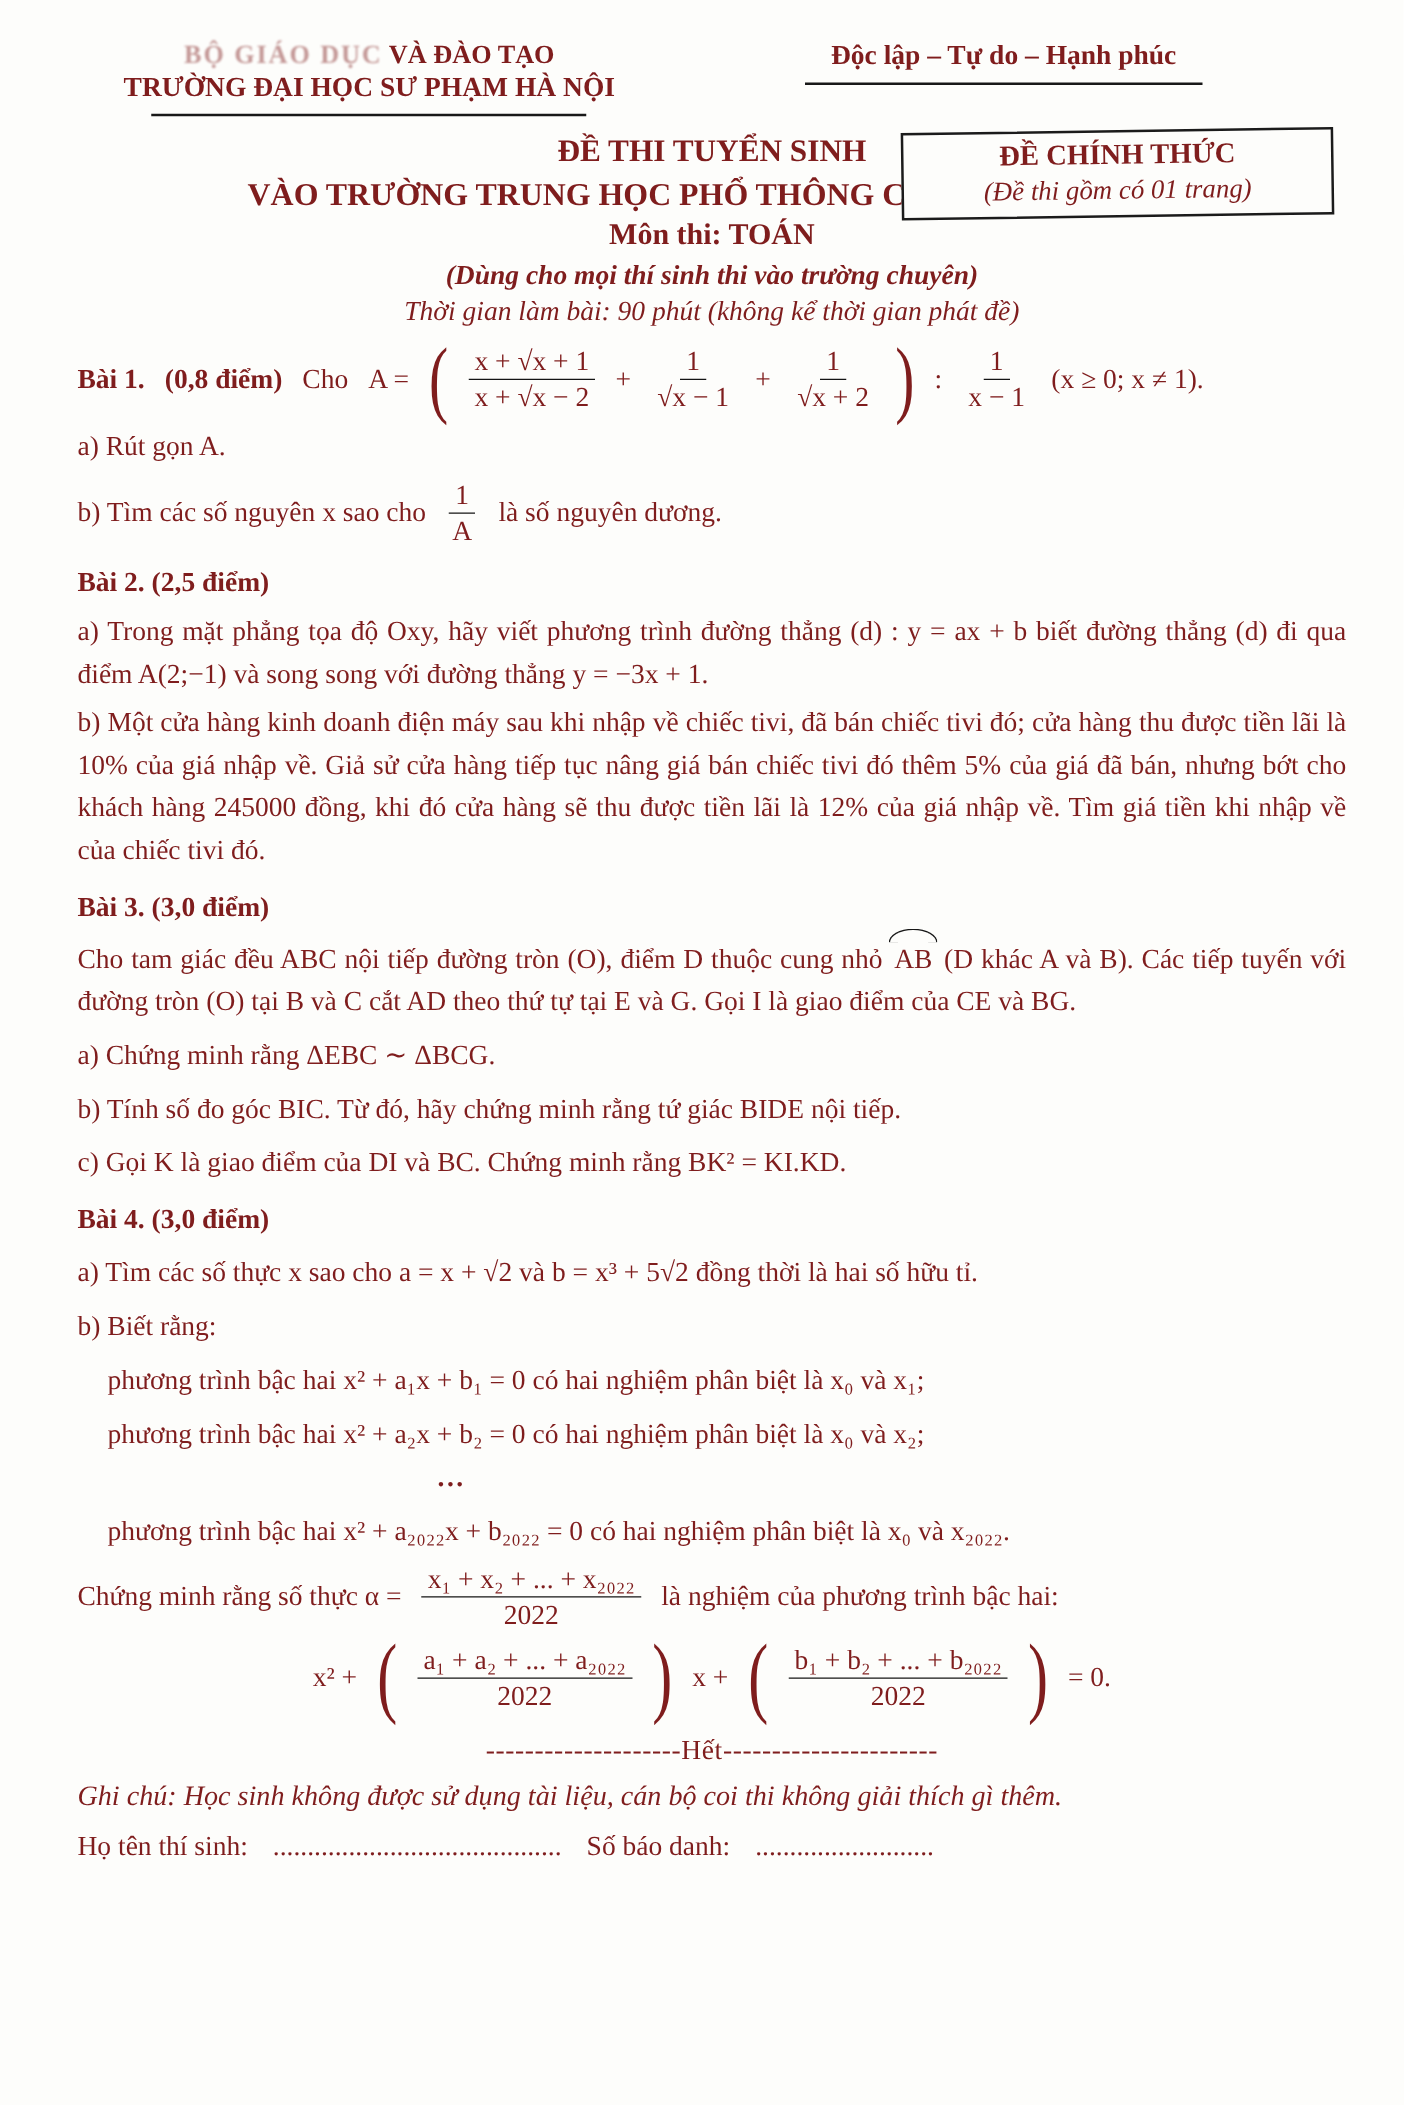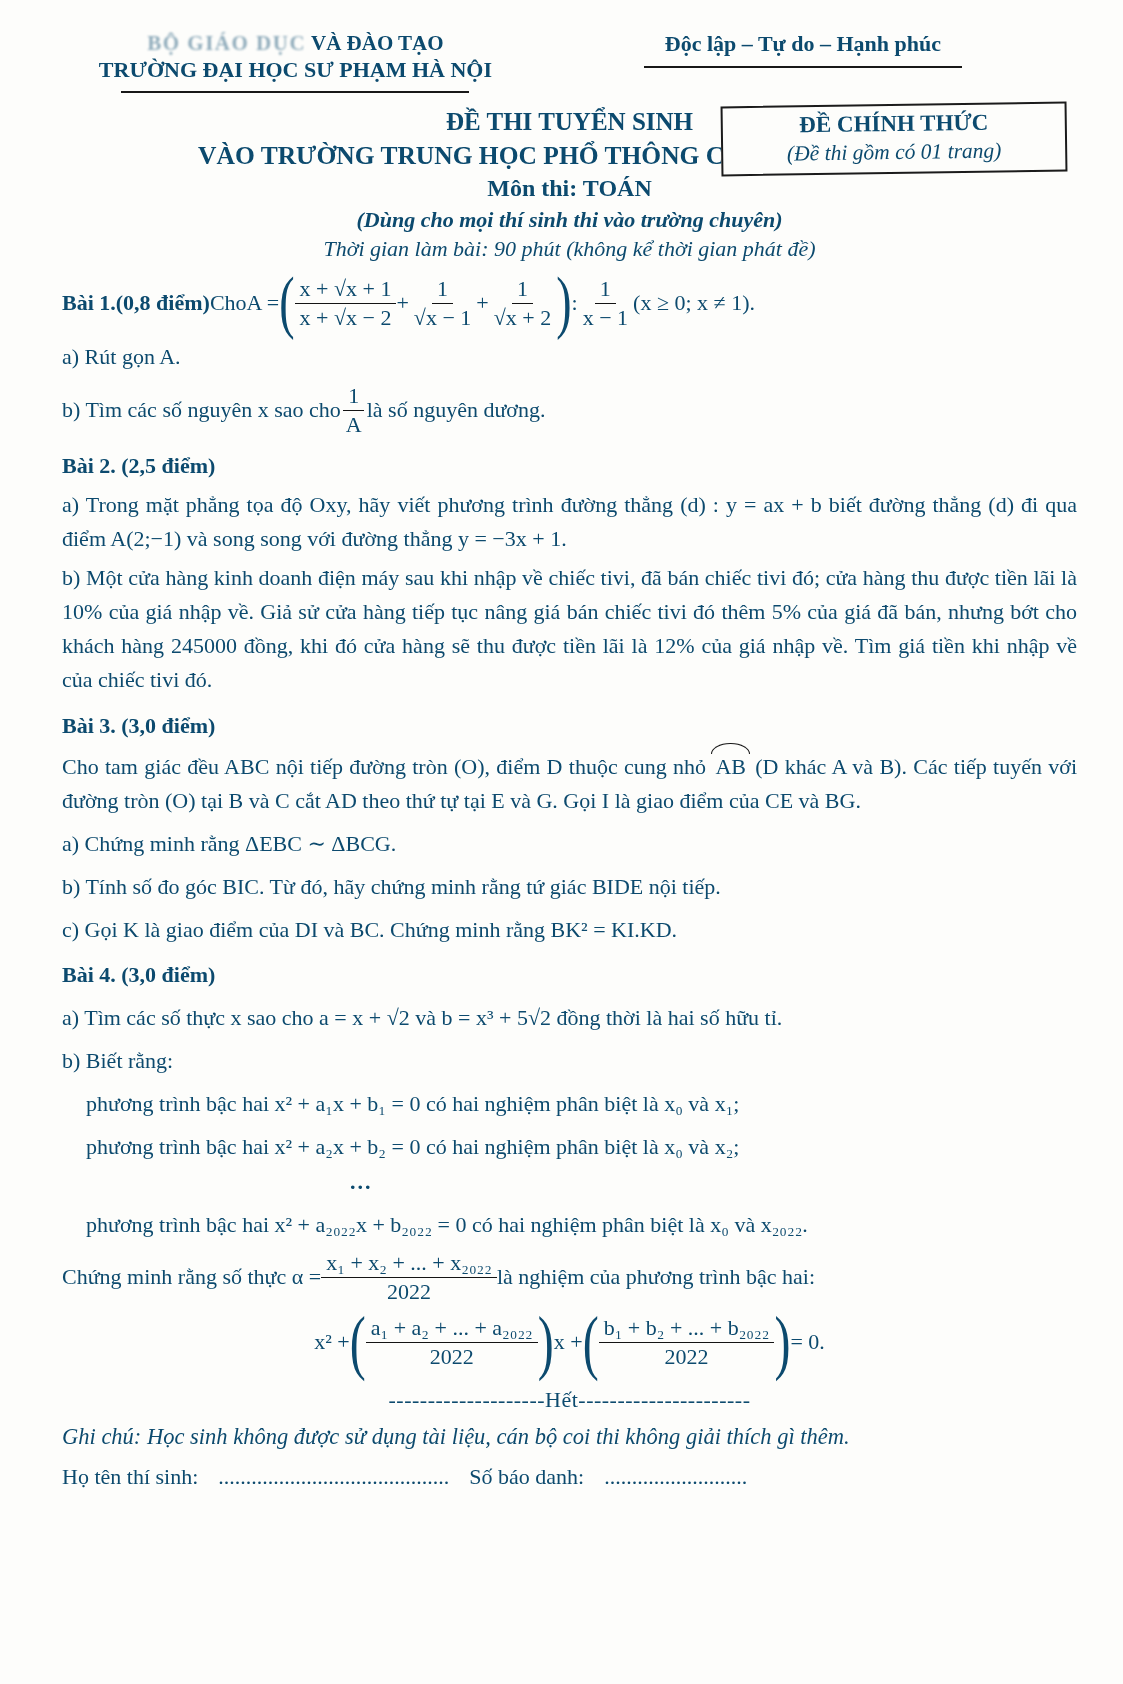--- a/index.html
+++ b/index.html
@@ -1,21 +1,21 @@
 <!DOCTYPE html>
 <html><head>
 <meta charset="utf-8">
 <style>
   html,body{margin:0;padding:0;background:#ffffff;}
   .page{
     position:relative;
     width:1123px;height:1684px;
     box-sizing:border-box;
     background:#fdfdfb;
-    color:#0c4a6e;
+    color:#7f1d1d;
     padding:30px 46px 30px 62px;
     font-family:"Liberation Serif","DejaVu Serif",serif;
     font-size:22px;line-height:1.55;
     overflow:hidden;
   }
   
   .header{display:flex;}
   .h-left{width:46%;text-align:center;}
   .h-right{width:54%;text-align:center;}
   .h-left .l1{font-weight:bold;font-size:21px;line-height:1.25;white-space:nowrap;}
@@ -36,21 +36,21 @@
   .stamp .s1{font-weight:bold;font-size:23px;line-height:1.3;}
   .stamp .s2{font-style:italic;font-size:21.5px;line-height:1.25;}
   
   .titles{text-align:center;margin-top:12px;}
   .t1{font-weight:bold;font-size:25px;line-height:1.32;}
   .t2{font-weight:bold;font-size:25.5px;line-height:1.38;}
   .t3{font-weight:bold;font-size:24px;line-height:1.32;}
   .t4{font-style:italic;font-size:22px;line-height:1.35;font-weight:bold;}
   .t5{font-style:italic;font-size:22px;line-height:1.35;}
   
-  .mrow{display:flex;align-items:center;gap:0;flex-wrap:nowrap;}
+  .mrow{display:flex;align-items:center;gap:16px;flex-wrap:nowrap;}
   .frac{display:inline-flex;flex-direction:column;align-items:center;text-align:center;line-height:1.18;}
   .frac .num{border-bottom:1.8px solid #141414;padding:0 5px 1px;white-space:nowrap;}
   .frac .den{padding:1px 5px 0;white-space:nowrap;}
   .bp{display:inline-block;font-size:46px;font-weight:400;line-height:.8;transform:scaleY(1.5);transform-origin:center;}
   .bp2{display:inline-block;font-size:48px;font-weight:400;line-height:.8;transform:scaleY(1.5);transform-origin:center;}
   .arc{position:relative;display:inline-block;padding:2px 3px 0;}
   .arc::before{
     content:"";position:absolute;left:-1px;right:-1px;top:-5px;height:10px;
     border:1.7px solid #161616;border-bottom:none;border-radius:50%/100% 100% 0 0;
   }

